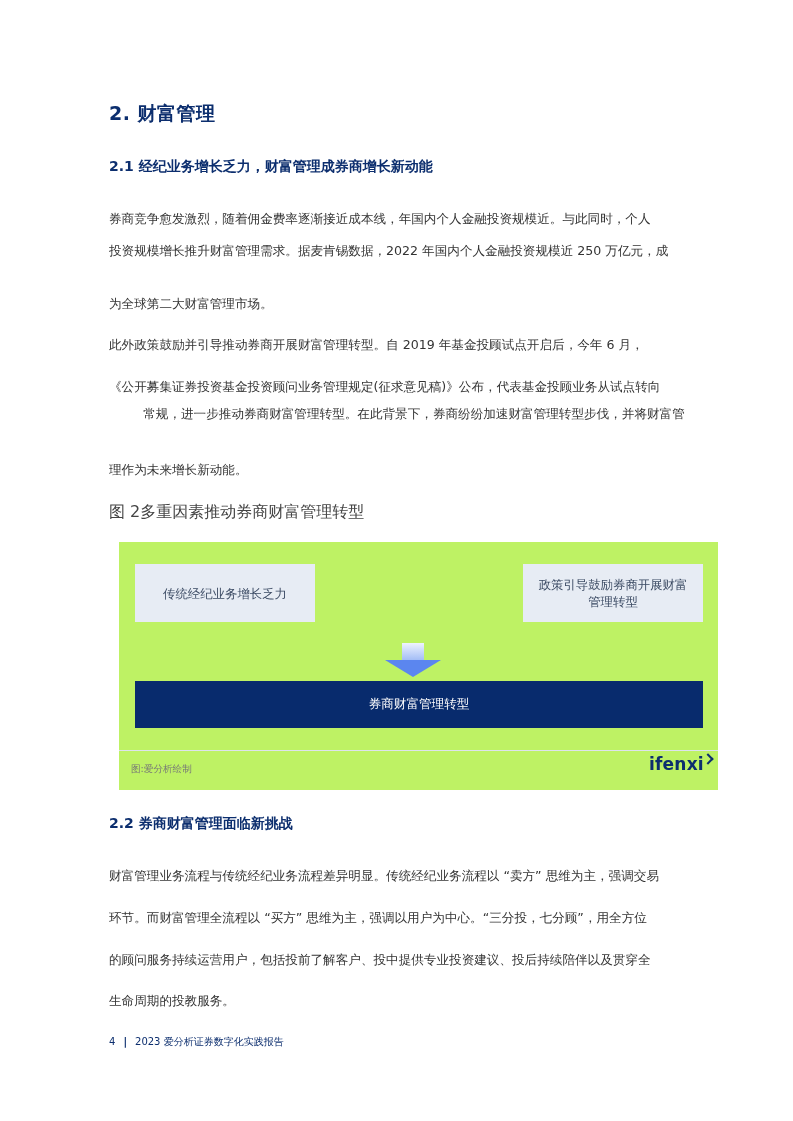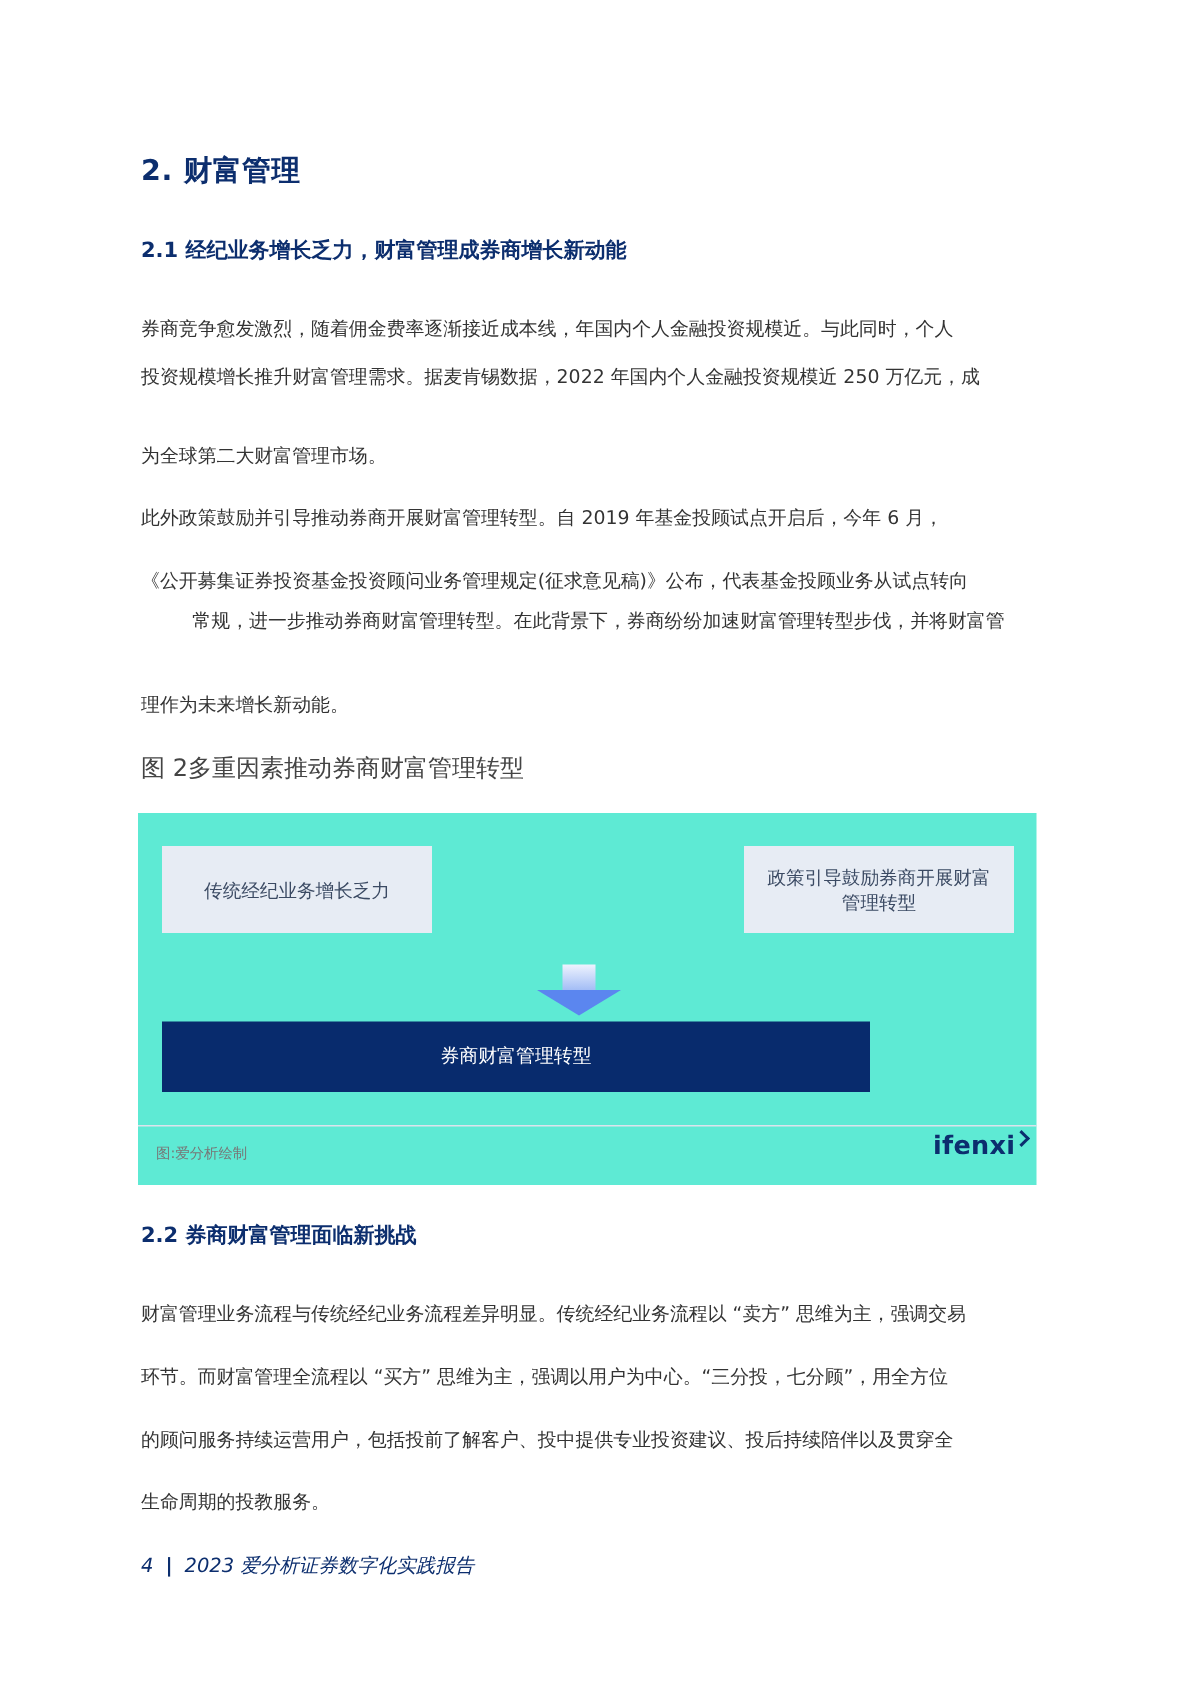--- a/index.html
+++ b/index.html
@@ -1,39 +1,39 @@
 <!DOCTYPE html>
 <html><head>
 <meta charset="utf-8">
 <style>
   html, body { margin:0; padding:0; background:#ffffff; }
   body { width:793px; height:1121px; position:relative; overflow:hidden;
          font-family:"DejaVu Sans","Liberation Sans",sans-serif; color:#333333; }
-  .abs { position:absolute; }
+  .abs { position:absolute;margin-left:15px; }
   .h1 { left:94px; top:101px; font-size:19px; font-weight:bold; color:#0c2e6e; letter-spacing:0.5px; }
   .h2 { left:94px; font-size:14px; font-weight:bold; color:#0c2e6e; }
   .p { left:94px; width:610px; font-size:12.6px; color:#333; line-height:20px; white-space:nowrap; }
   .caption { left:94px; top:502px; font-size:16px; color:#444; }
-  .figure { left:92px; top:542px; width:599px; height:248px; background:#5eead4; }
+  .figure { left:104px; top:542px; width:599px; height:248px; background:#bef264; }
   .card { position:absolute; top:22px; height:58px; background:#e7ecf4; color:#3b4a63;
           font-size:12.4px; display:flex; align-items:center; justify-content:center;
           text-align:center; line-height:17px; }
   .arrow-stem { position:absolute; left:283px; top:101px; width:22px; height:18px;
           background:linear-gradient(#eef3fe,#9fbaf5); }
   .arrow-head { position:absolute; left:266px; top:118px; width:0; height:0;
           border-left:28px solid transparent; border-right:28px solid transparent;
           border-top:17px solid #5b86ef; }
-  .bar { position:absolute; left:16px; top:139px; width:472px; height:47px; background:#082b6d;
+  .bar { position:absolute; left:16px; top:139px; width:568px; height:47px; background:#082b6d;
           color:#ffffff; font-size:12.6px; display:flex; align-items:center; justify-content:center; }
   .divider { position:absolute; left:0; top:208px; width:599px; height:1px; background:#dde3ec; }
   .source { position:absolute; left:12px; top:221px; font-size:9.6px; color:#777; }
   .logo { position:absolute; left:530px; top:212px; font-size:17px; font-weight:bold; color:#0c2e6e; letter-spacing:0.2px; }
   .logo-tick { position:absolute; left:585px; top:213px; width:6px; height:6px;
           border-top:2px solid #0c2e6e; border-right:2px solid #0c2e6e; transform:rotate(45deg); }
-  .footer { left:94px; top:1035px; font-size:13px; color:#0c2e6e;font-style:italic; }
+  .footer { left:94px; top:1035px; font-size:10px; color:#0c2e6e; }
   .footer .sep { margin:0 8px; font-weight:bold; }
 </style>
 </head>
 <body>
 
 <div class="abs h1">2. 财富管理</div>
 
 <div class="abs h2" style="top:158px;">2.1  经纪业务增长乏力，财富管理成券商增长新动能</div>
 
 <div class="abs p" style="top:209px;">券商竞争愈发激烈，随着佣金费率逐渐接近成本线，年国内个人金融投资规模近。与此同时，个人</div>

